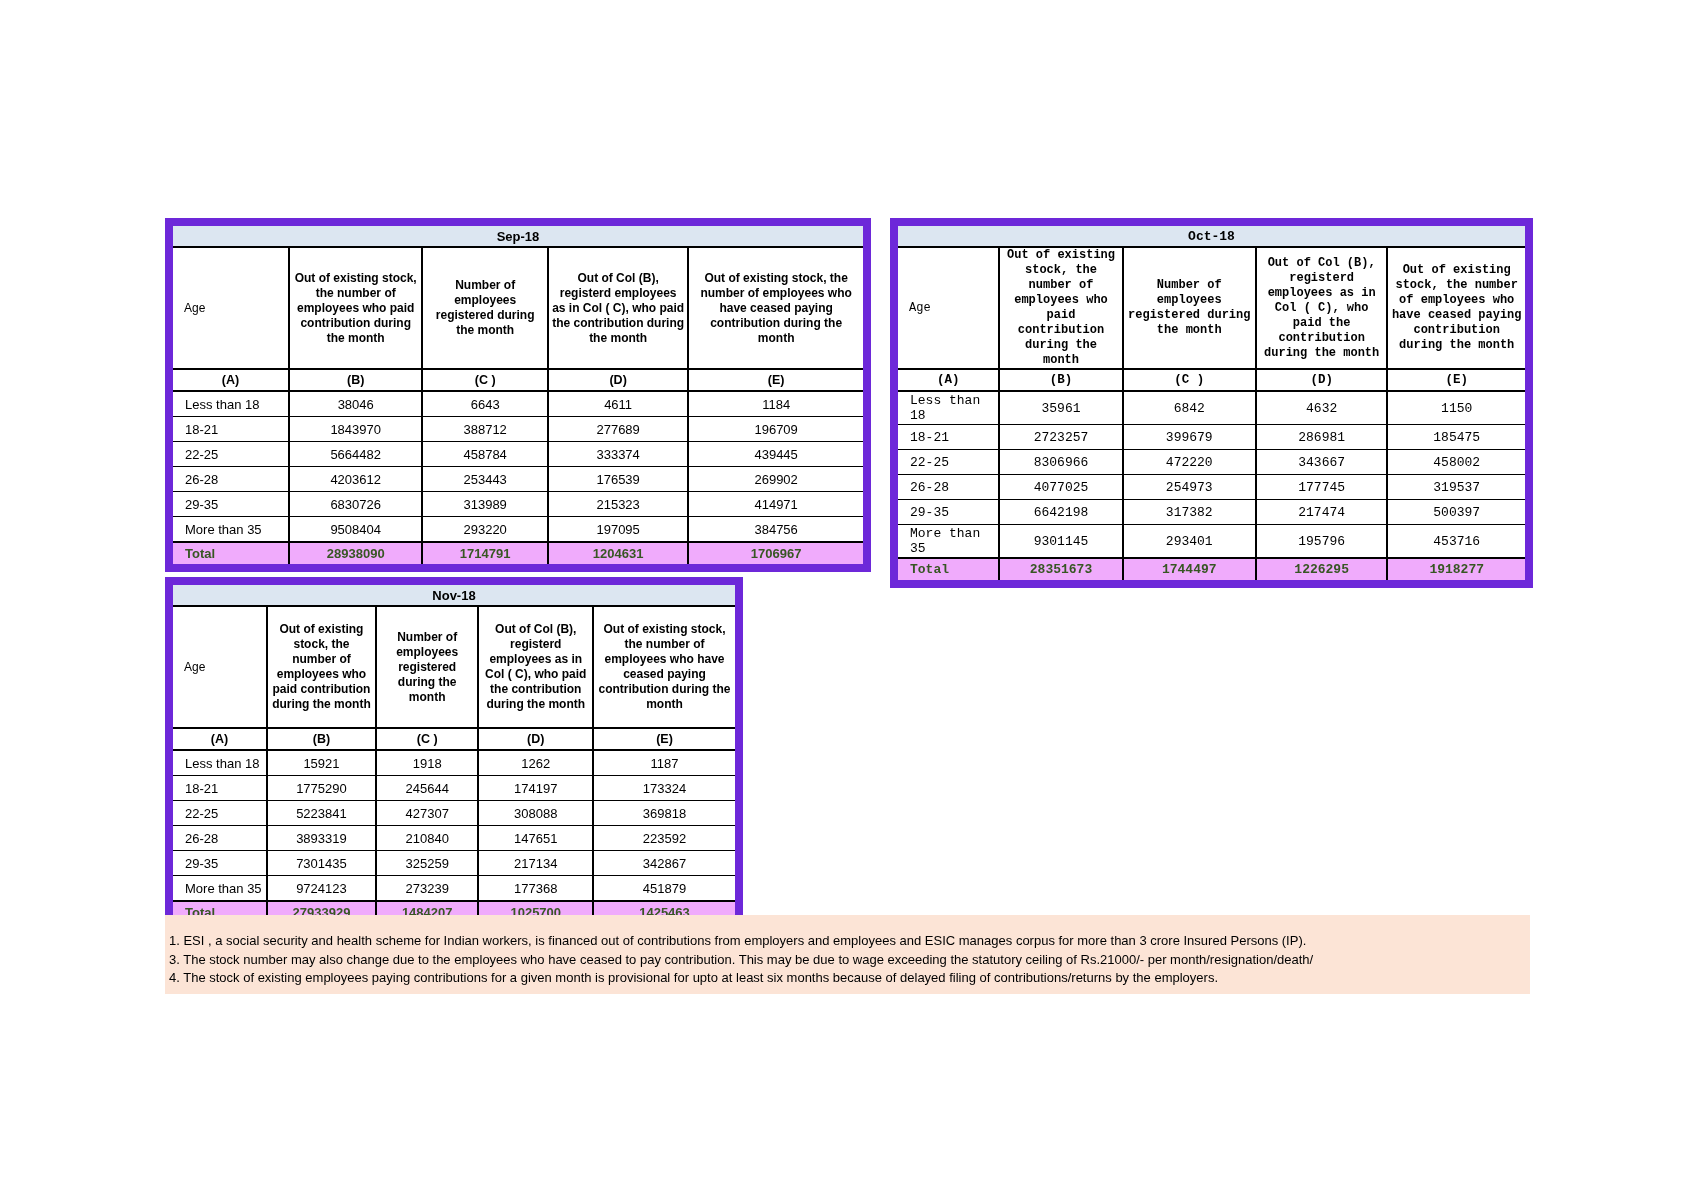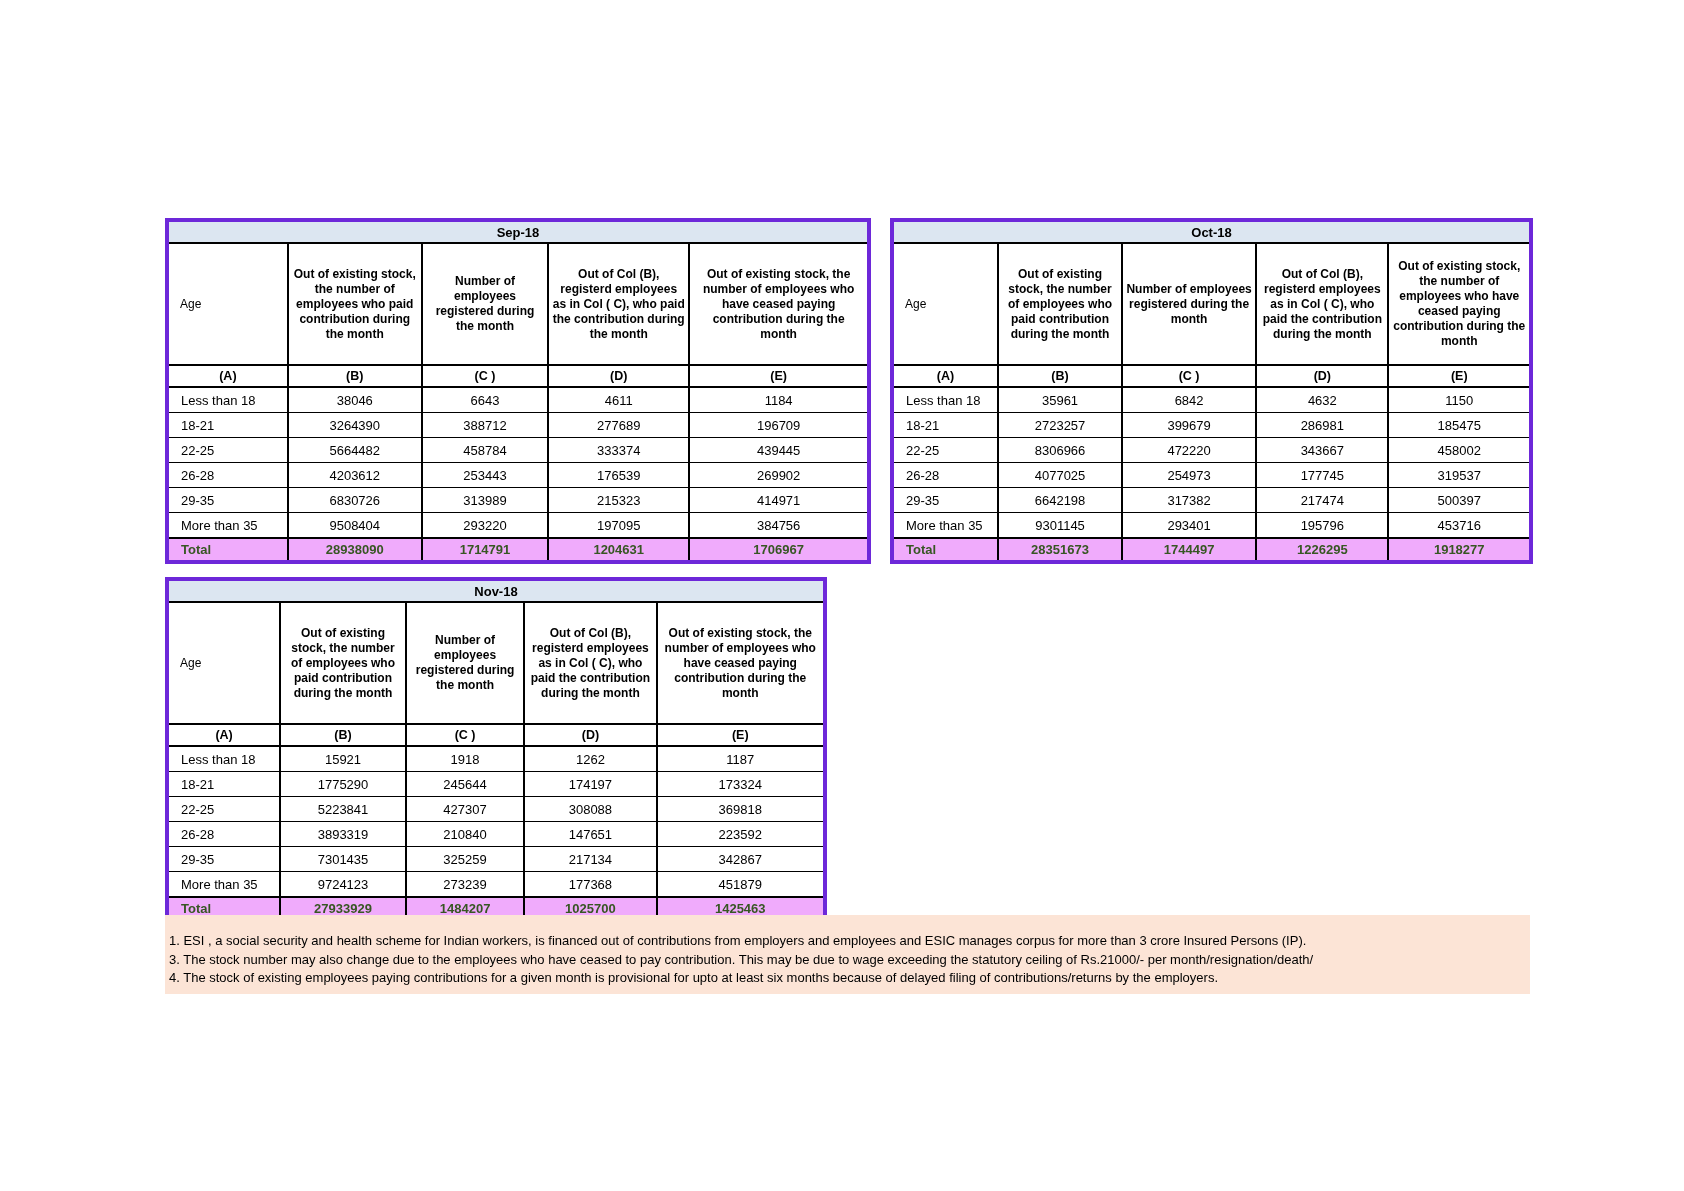--- a/index.html
+++ b/index.html
@@ -7,26 +7,26 @@
     position:relative;
     width:1684px;height:1191px;
     background:#ffffff;
     font-family:"Liberation Sans",sans-serif;
     color:#000;
   }
   table.tbl{
     position:absolute;
     border-collapse:collapse;
     table-layout:fixed;
-    border:4px solid #6d28d9;
+    border:8px solid #6d28d9;
     background:#fff;
   }
   #tbl-sep{left:165px;top:218px;width:706px;}
-  #tbl-oct{left:890px;top:218px;width:643px;}
-  #tbl-nov{left:165px;top:577px;width:662px;}
+  #tbl-oct{left:890px;top:218px;width:643px;font-family:Liberation Mono, monospace;}
+  #tbl-nov{left:165px;top:577px;width:578px;}
 
   .tbl td,.tbl th{
     border:1px solid #000;
     border-left-width:2px;border-right-width:2px;
     overflow:hidden;
   }
   .title-cell{
     background:#DCE6F1;
     font-weight:bold;
     font-size:13px;
@@ -117,21 +117,21 @@
   <tbody>
       <tr>
         <td class="agecell">Less than 18</td>
         <td class="numcell">38046</td>
         <td class="numcell">6643</td>
         <td class="numcell">4611</td>
         <td class="numcell">1184</td>
       </tr>
       <tr>
         <td class="agecell">18-21</td>
-        <td class="numcell">3264390</td>
+        <td class="numcell">1843970</td>
         <td class="numcell">388712</td>
         <td class="numcell">277689</td>
         <td class="numcell">196709</td>
       </tr>
       <tr>
         <td class="agecell">22-25</td>
         <td class="numcell">5664482</td>
         <td class="numcell">458784</td>
         <td class="numcell">333374</td>
         <td class="numcell">439445</td>

